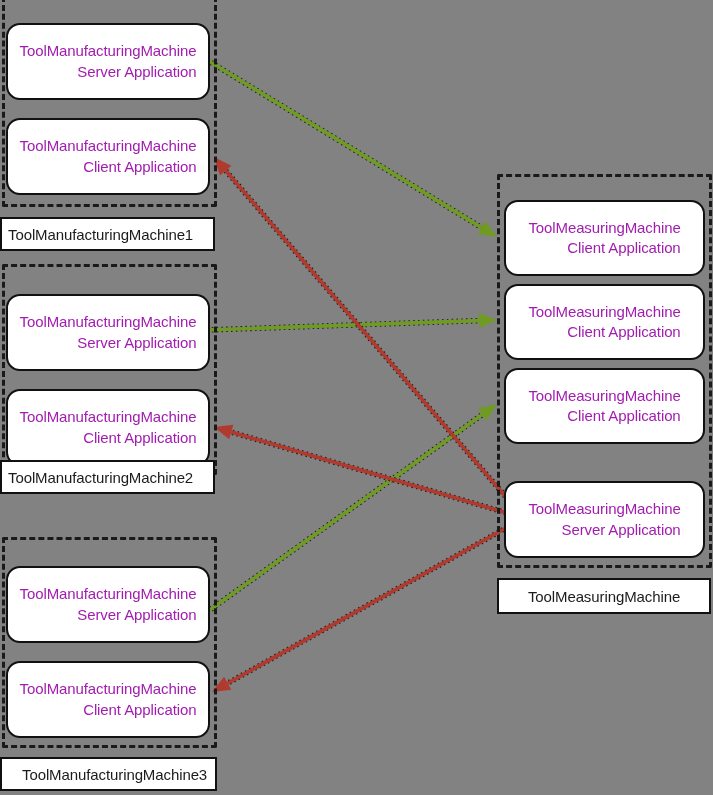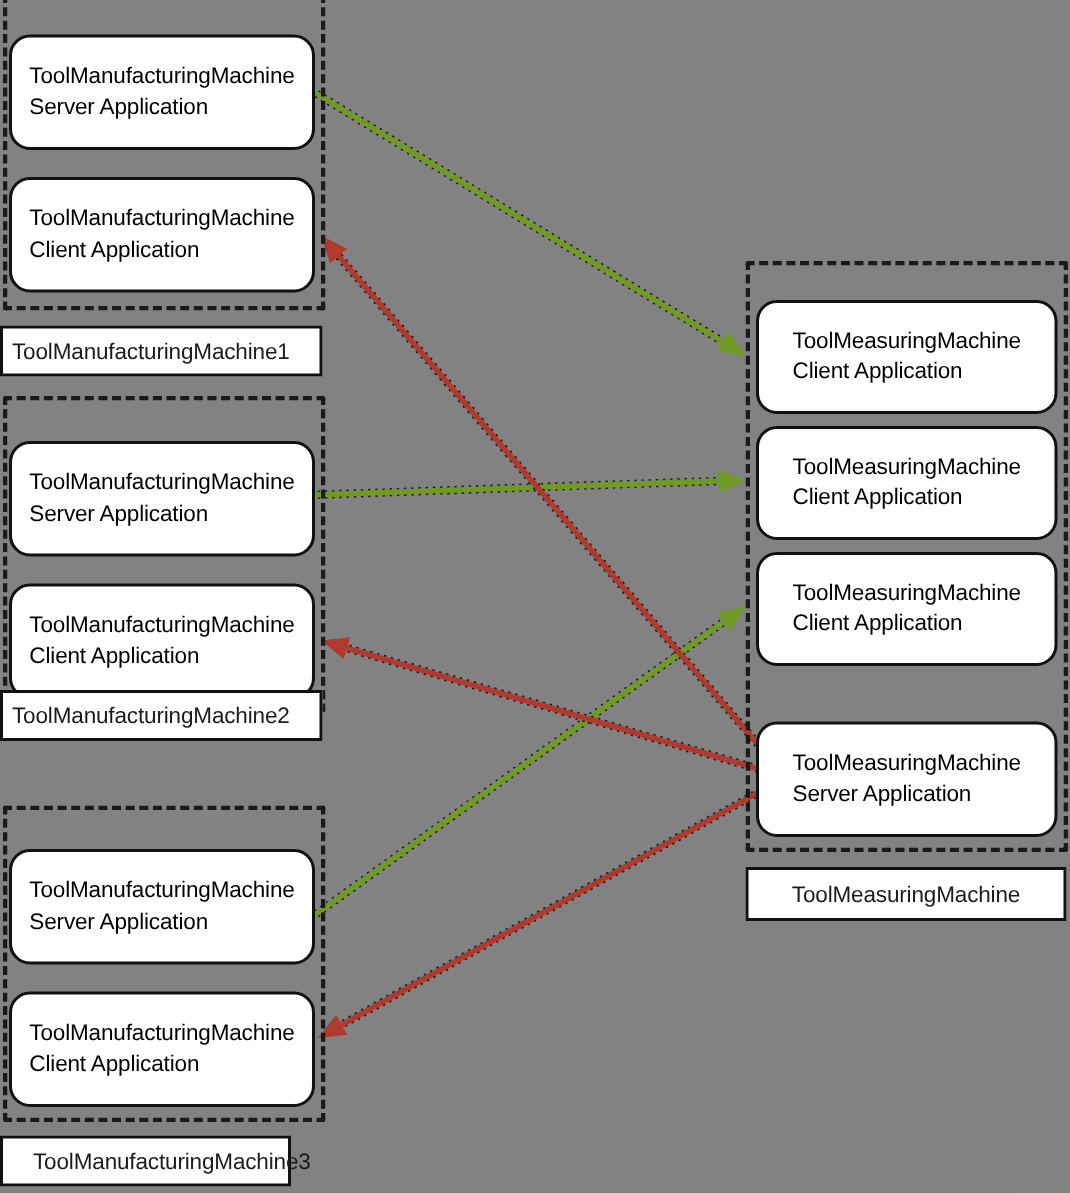--- a/index.html
+++ b/index.html
@@ -26,22 +26,22 @@
   
   .node {
     position: absolute;
     background: #ffffff;
     border: 2.5px solid #111111;
     border-radius: 14px;
     box-sizing: border-box;
     display: flex;
     align-items: center;
     justify-content: center;
-    text-align: left;
-    color: #000000;
+    text-align: right;
+    color: #a21caf;
     font-size: 15px;
     line-height: 1.35;
     letter-spacing: -0.1px;
     padding: 2px 6px;
   }
   .node .node-text {
     display: block;
     white-space: pre-line;
   }
   
@@ -127,21 +127,21 @@
       <div class="group-label left" style="left: 0px; top: 460px; width: 215px; height: 34px;">ToolManufacturingMachine2</div>
       <div class="group-box" style="left: 2px; top: 537px; width: 215px; height: 211px; border-color: rgb(26, 26, 26);"></div>
       <div class="node" style="left: 6px; top: 566px; width: 204px; height: 77px; background: rgb(255, 255, 255); border-color: rgb(17, 17, 17);">
         <span class="node-text">ToolManufacturingMachine
 Server Application</span>
       </div>
       <div class="node" style="left: 6px; top: 661px; width: 204px; height: 77px; background: rgb(255, 255, 255); border-color: rgb(17, 17, 17);">
         <span class="node-text">ToolManufacturingMachine
 Client Application</span>
       </div>
-      <div class="group-label left" style="left: 0px; top: 757px; width: 194px; height: 34px; padding-left: 20px;">ToolManufacturingMachine3</div>
+      <div class="group-label left" style="left: 0px; top: 757px; width: 217px; height: 34px; padding-left: 20px;">ToolManufacturingMachine3</div>
       <div class="group-box" style="left: 497px; top: 174px; width: 215px; height: 394px; border-color: rgb(26, 26, 26);"></div>
       <div class="node" style="left: 504px; top: 200px; width: 201px; height: 76px; background: rgb(255, 255, 255); border-color: rgb(17, 17, 17);">
         <span class="node-text">ToolMeasuringMachine
 Client Application</span>
       </div>
       <div class="node" style="left: 504px; top: 284px; width: 201px; height: 76px; background: rgb(255, 255, 255); border-color: rgb(17, 17, 17);">
         <span class="node-text">ToolMeasuringMachine
 Client Application</span>
       </div>
       <div class="node" style="left: 504px; top: 368px; width: 201px; height: 76px; background: rgb(255, 255, 255); border-color: rgb(17, 17, 17);">

